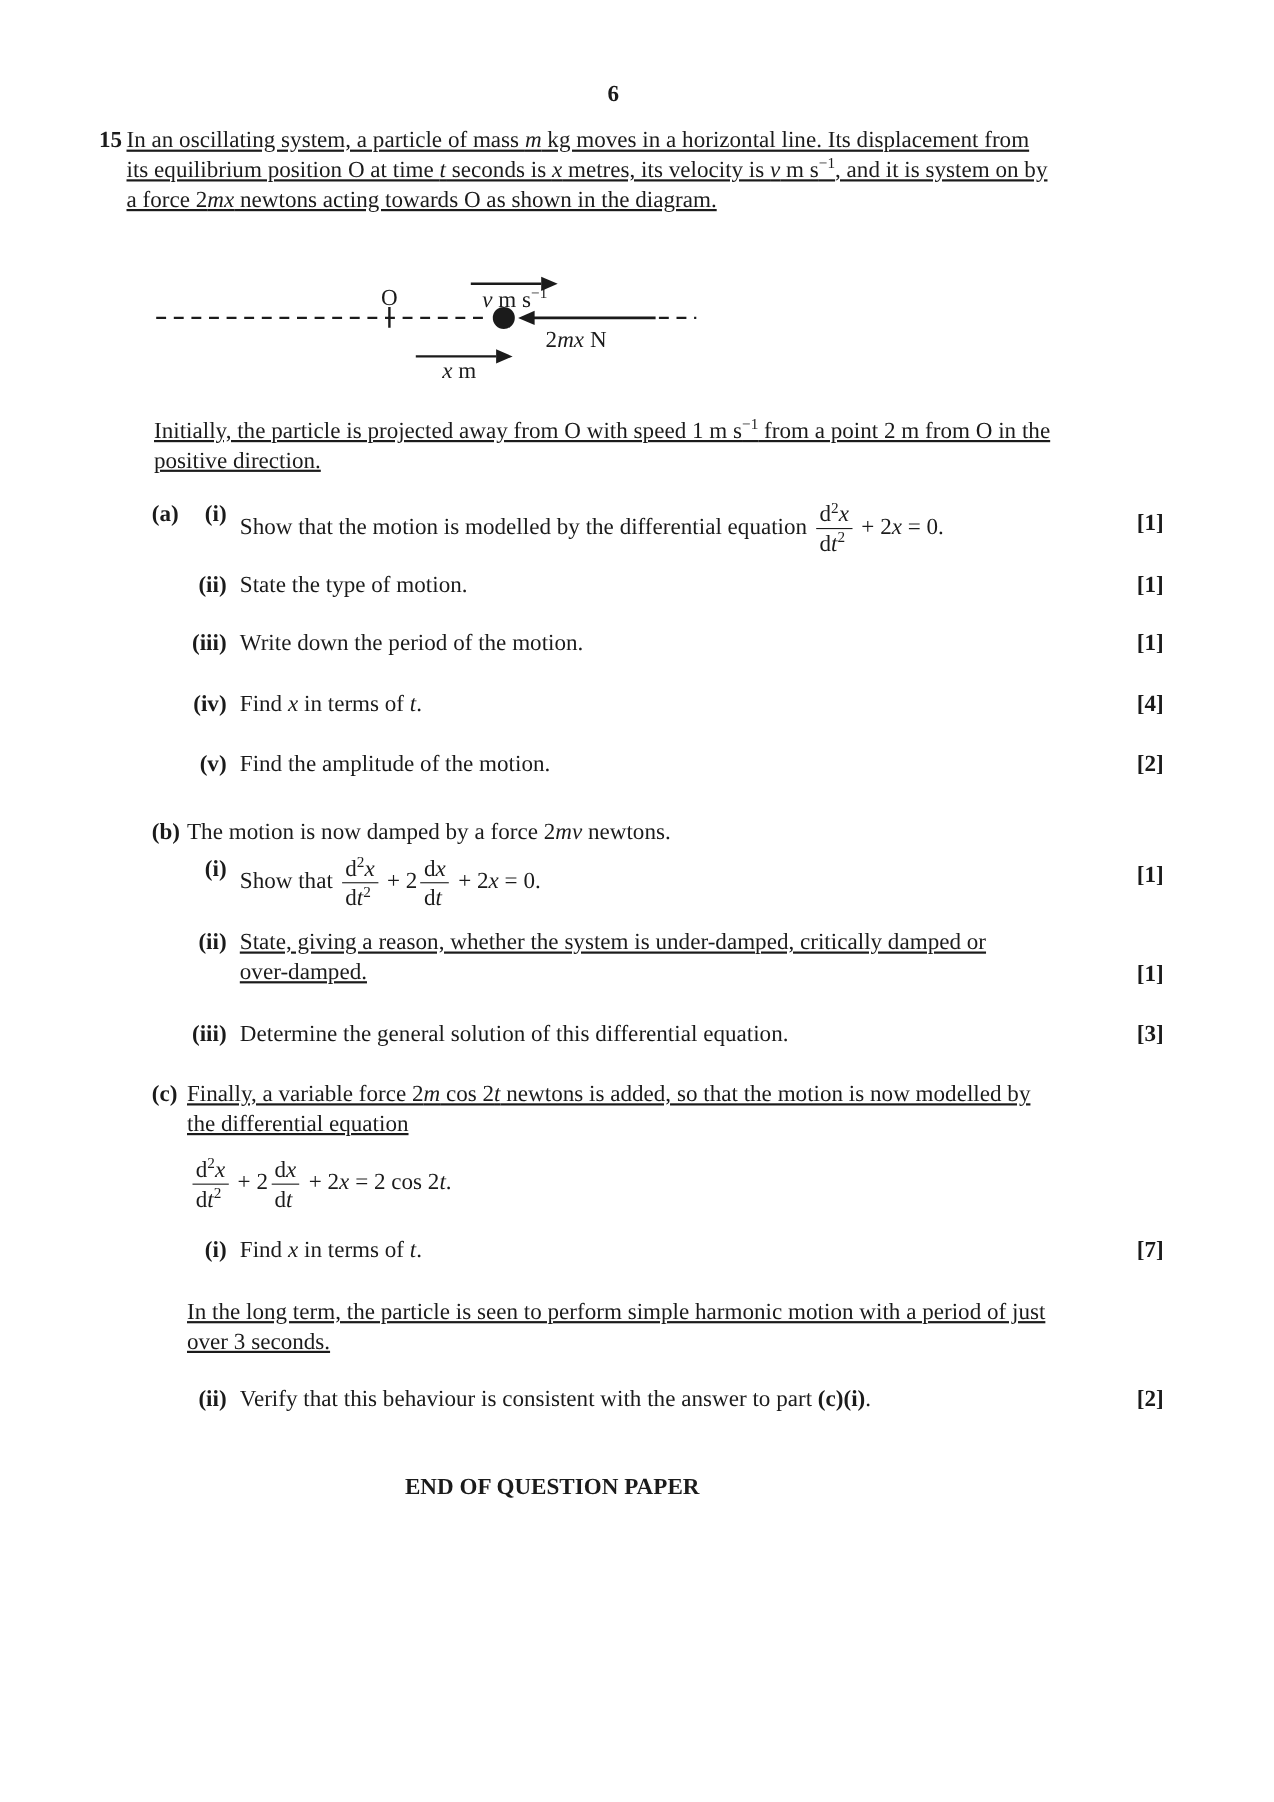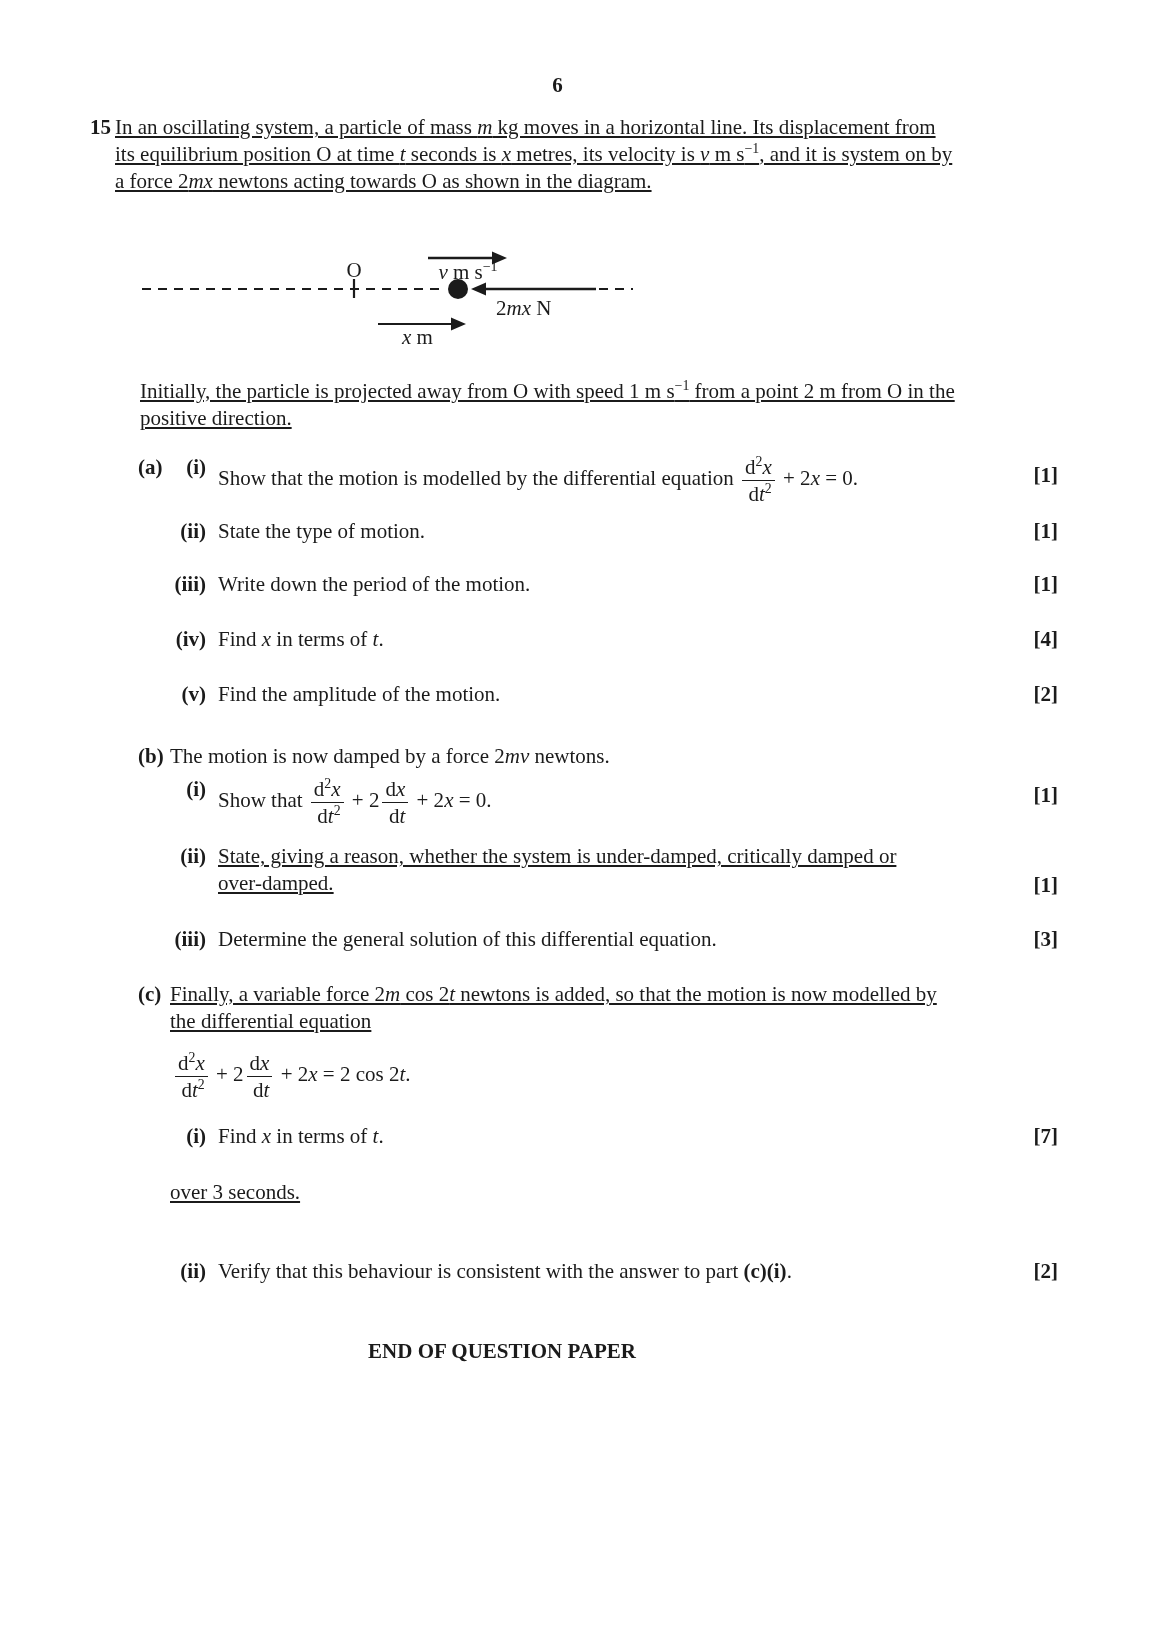--- a/index.html
+++ b/index.html
@@ -5,21 +5,21 @@
   html,body{margin:0;padding:0;background:#ffffff;}
   body{width:1158px;height:1638px;font-family:"Liberation Serif","DejaVu Serif",serif;
        font-size:21px;color:#1b1b1b;}
   .page{position:relative;width:1158px;height:1638px;background:#ffffff;overflow:hidden;}
   .bd{font-weight:bold;text-align:center;}
   .it{font-style:italic;}
   .sp{font-size:0.66em;position:relative;top:-0.55em;line-height:0;}
   .abs{position:absolute;}
   .tline{white-space:nowrap;line-height:27px;text-decoration:underline;}
   
-  .frac{display:inline-block;vertical-align:middle;text-align:right;margin:0 3px;line-height:26px;}
+  .frac{display:inline-block;vertical-align:middle;text-align:left;margin:0 3px;line-height:26px;}
   .frac .fnum{display:block;padding:0 3px;}
   .frac .fden{display:block;border-top:1.6px solid #1b1b1b;padding:0 3px;}
   
   .q15{position:absolute;top:114px;left:0;width:1060px;}
   .qnum{position:absolute;left:90px;top:0;font-weight:bold;line-height:27px;}
   .qtext{position:absolute;left:115px;top:0;width:945px;}
   
   .row{position:absolute;left:0;width:1058px;height:27px;}
   .plabel{position:absolute;left:138px;top:0;font-weight:bold;line-height:27px;}
   .roman{position:absolute;left:118px;top:0;width:88px;text-align:right;font-weight:bold;line-height:27px;}
@@ -144,20 +144,21 @@
 
   <div class="abs" style="left:172px;top:1050px;line-height:27px;white-space:nowrap;"><span class="frac"><span class="fnum"><span>d</span><span class="sp">2</span><span class="it">x</span></span><span class="fden"><span>d</span><span class="it">t</span><span class="sp">2</span></span></span><span> + 2</span><span class="frac"><span class="fnum"><span>d</span><span class="it">x</span></span><span class="fden"><span>d</span><span class="it">t</span></span></span><span> + 2</span><span class="it">x</span><span> = 2 cos 2</span><span class="it">t</span><span>.</span></div>
 
   <div class="row" style="top:1123px;">
     <span class="roman">(i)</span>
     <span class="ptext"><span>Find </span><span class="it">x</span><span> in terms of </span><span class="it">t</span><span>.</span></span>
     <span class="mark">[7]</span>
   </div>
 
   <div class="abs" style="left:170px;top:1179px;width:880px;">
+      <div class="tline"><span>In the long term, the particle is seen to perform simple harmonic motion with a period of just</span></div>
       <div class="tline"><span>over 3 seconds.</span></div>
     </div>
 
   <div class="row" style="top:1258px;">
     <span class="roman">(ii)</span>
     <span class="ptext"><span>Verify that this behaviour is consistent with the answer to part </span><span class="bd">(c)(i)</span><span>.</span></span>
     <span class="mark">[2]</span>
   </div>
 
   <div class="end-text">END OF QUESTION PAPER</div>

